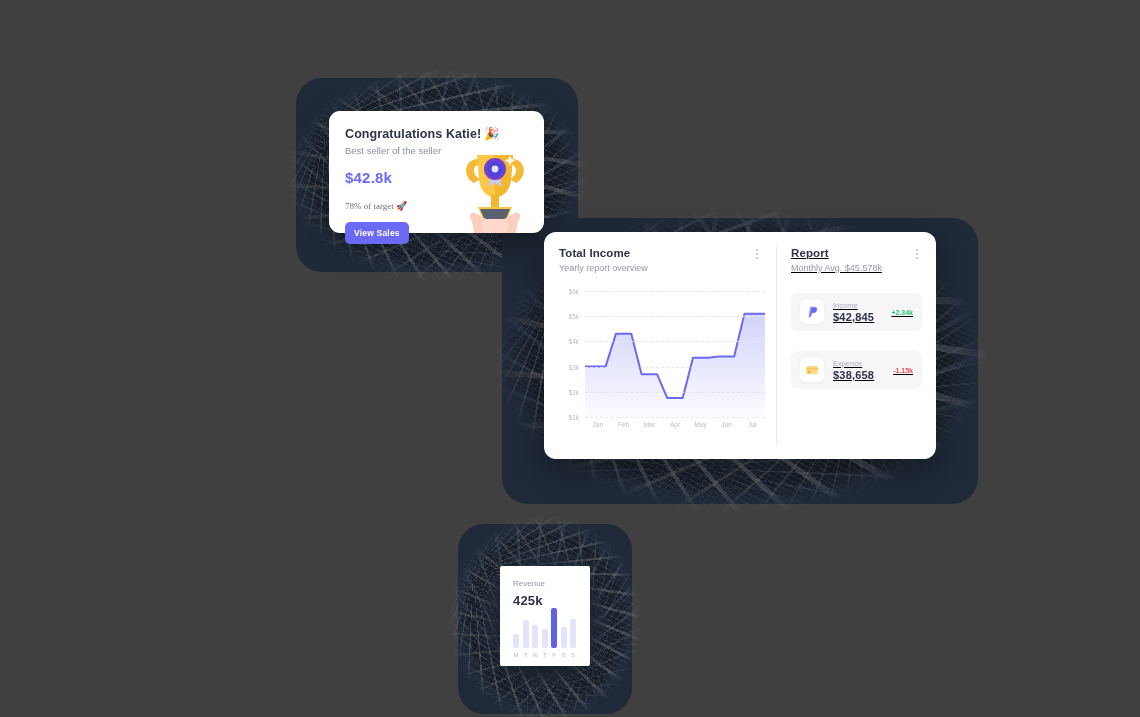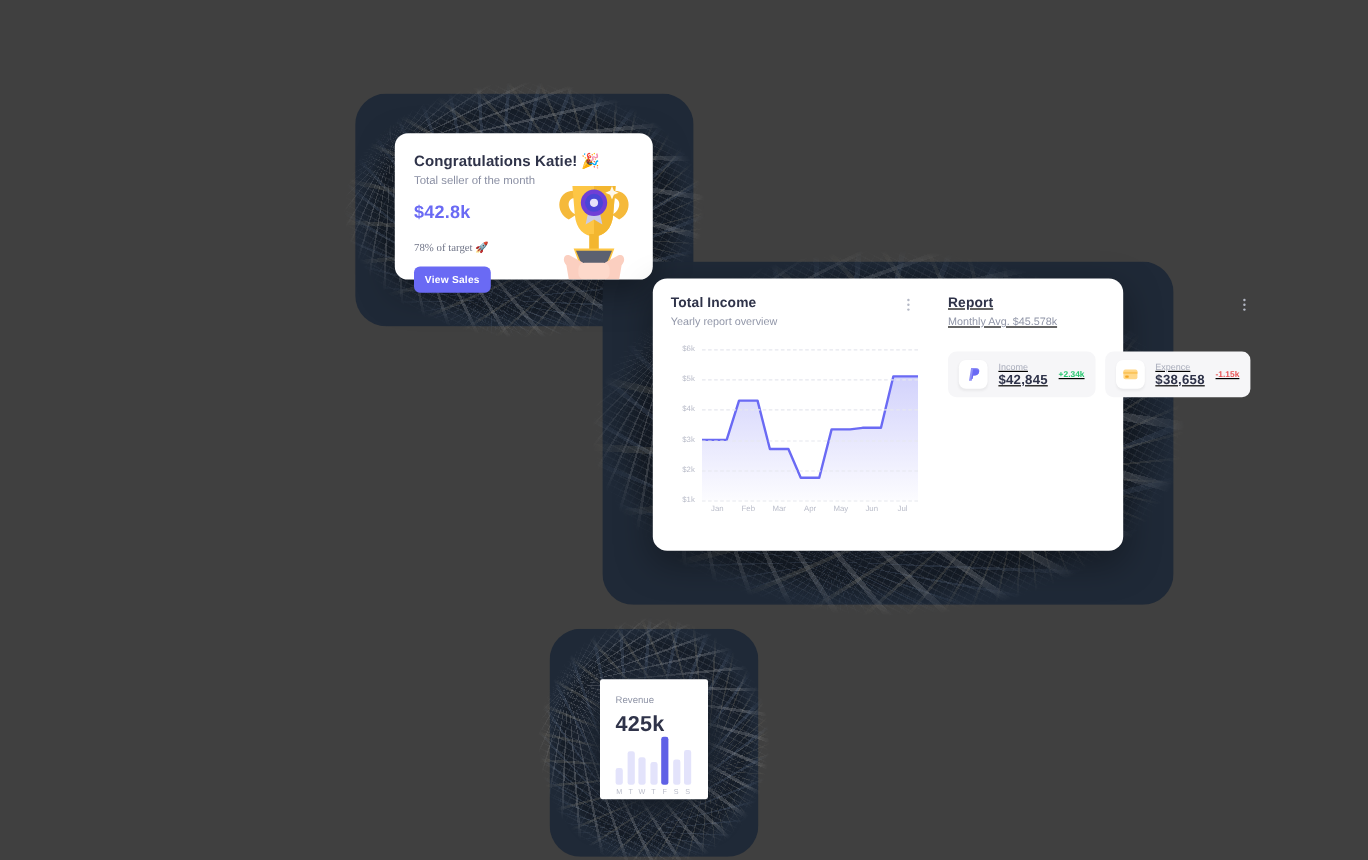--- a/index.html
+++ b/index.html
@@ -91,21 +91,21 @@
     position: absolute; right: 0; font-size: 6.5px; color: #b9bcc9;
     transform: translateY(-50%); white-space: nowrap;
   }
   .plot { position: absolute; left: 26px; top: 0; right: 0; height: 126px; }
   .x-axis { position: absolute; left: 26px; right: 0; top: 130px; height: 12px; }
   .x-axis span {
     position: absolute; font-size: 6.5px; color: #b9bcc9; transform: translateX(-50%);
   }
 
   
-  .report-rows { margin-top: 20px; display: flex; gap: 8px; }
+  .report-rows { margin-top: 20px; display: flex; flex-direction: column; gap: 20px; }
   .report-row {
     display: flex; align-items: center;
     background: #f6f6f8; border-radius: 7px;
     padding: 7px 9px; gap: 9px;
   }
   .rr-icon {
     width: 24px; height: 24px; border-radius: 6px; background: #ffffff;
     display:flex; align-items:center; justify-content:center; flex: 0 0 auto;
     box-shadow: 0 1px 2px rgba(0,0,0,.05);
   }
@@ -113,41 +113,41 @@
   .rr-label { font-size: 7.5px; color: #a9adbb; }
   .rr-value { font-size: 11px; font-weight: 700; color: #2f3349; margin-top: 1px; letter-spacing:.2px; }
   .rr-delta { font-size: 7px; font-weight: 700; white-space: nowrap; }
   .pos { color: #28c76f; }
   .neg { color: #ea5455; }
 
   
   .c-revenue { left: 500px; top: 566px; width: 90px; height: 100px; border-radius: 2px; }
   .c-revenue .pad { padding: 13px 12px 10px 13px; height: 100%; display: flex; flex-direction: column; }
   .rev-label { font-size: 8px; color: #9196a8; }
-  .rev-value { font-size: 18px; font-weight: 700; color: #2f3349; margin-top: 5px; letter-spacing: .2px; }
+  .rev-value { font-size: 13px; font-weight: 700; color: #2f3349; margin-top: 5px; letter-spacing: .2px; }
   .bars { margin-top: auto; display: flex; align-items: flex-end; gap: 3.5px; height: 42px; }
   .bar-col { width: 6px; display: flex; flex-direction: column; align-items: center; }
   .bar { width: 6px; border-radius: 2px; background: #e3e3fb; }
   .bar.hi { background: #5f61e6; }
   .bar-lbls { display: flex; gap: 3.5px; margin-top: 4px; }
   .bar-lbls span { width: 6px; text-align: center; font-size: 6px; color: #b9bcc9; }
 </style>
 </head>
 <body>
 
 <div class="stage">
 
   <div class="halo h-congrats"></div>
   <div class="halo h-dash"></div>
   <div class="halo h-revenue"></div>
 
   <div class="card c-congrats">
     <div class="pad">
       <div class="congrats-title">Congratulations Katie! 🎉</div>
-      <div class="congrats-sub">Total seller of the month</div>
+      <div class="congrats-sub">Best seller of the seller</div>
       <div class="congrats-amount">$42.8k</div>
       <div class="congrats-target">78% of target 🚀</div>
       <button class="btn-view-sales">View Sales</button>
 
       <div class="trophy-wrap">
         <svg viewBox="0 0 86 100" width="86" height="100" aria-hidden="true">
 
           <path d="M26 26 C12 26 10 44 22 50 L28 46 C20 42 20 32 27 32 Z" fill="#f5b93a"></path>
           <path d="M60 26 C74 26 76 44 64 50 L58 46 C66 42 66 32 59 32 Z" fill="#f5b93a"></path>
 

